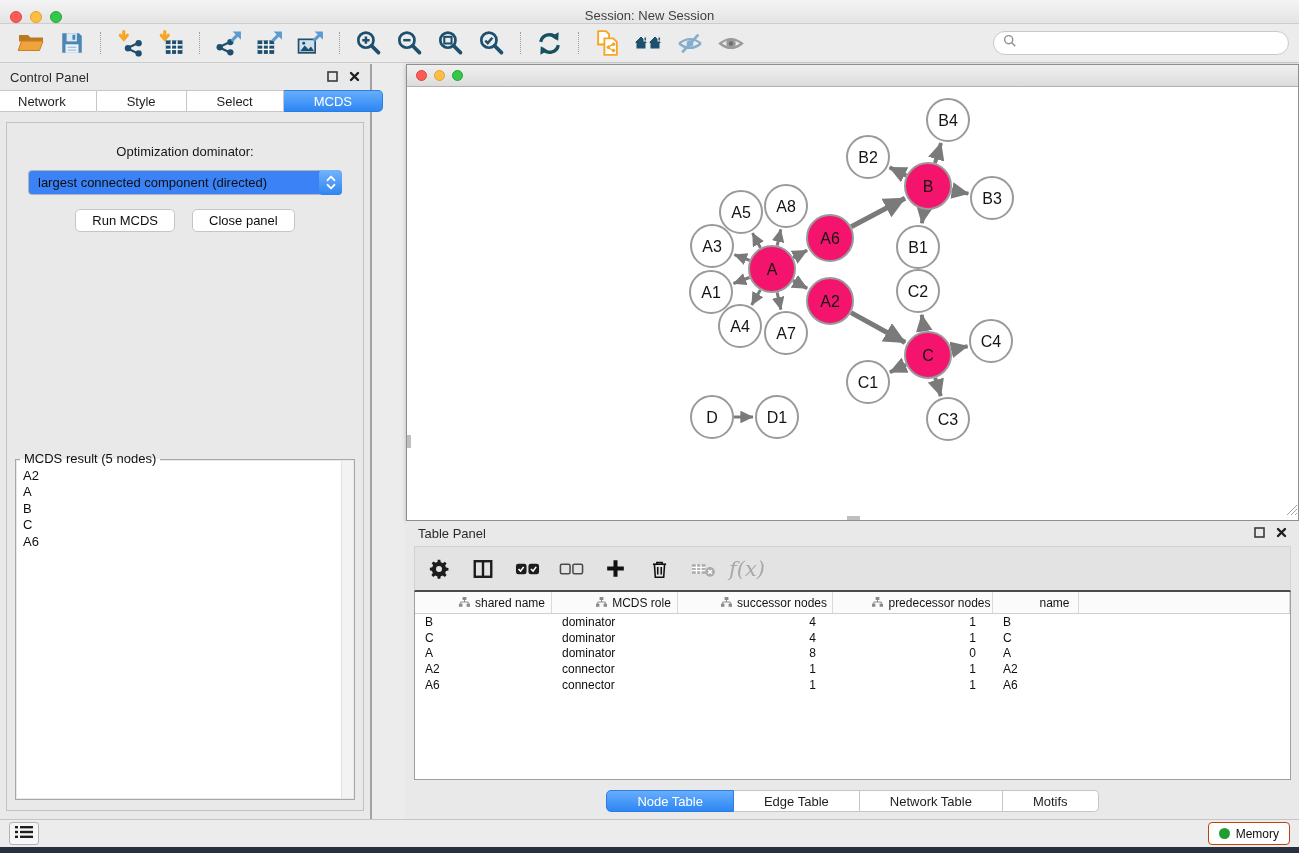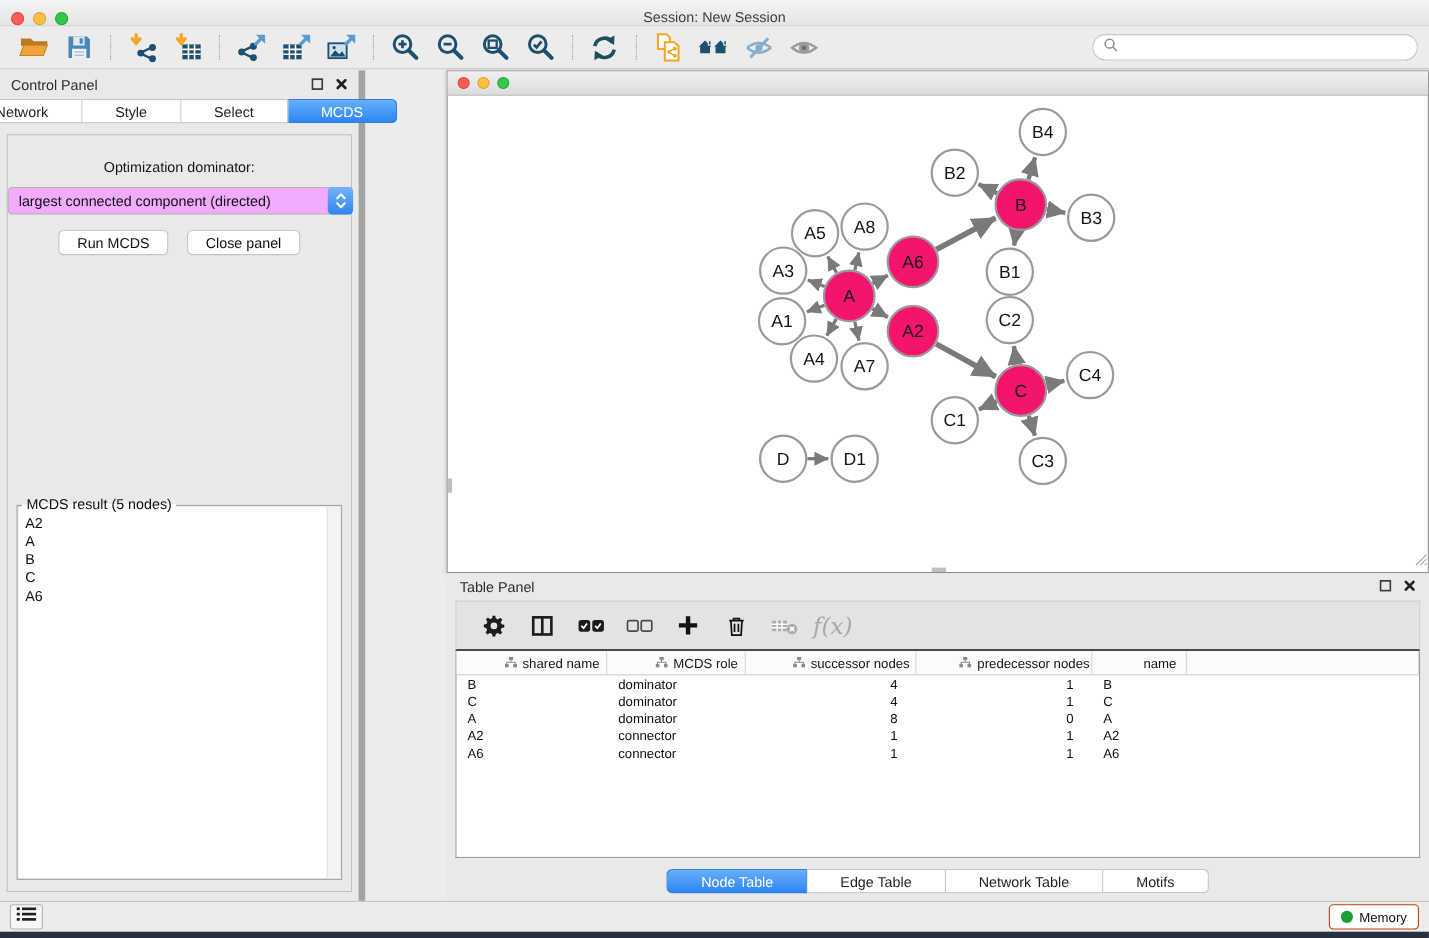--- a/index.html
+++ b/index.html
@@ -24,35 +24,35 @@
   .tool-icon { width:31px; height:30px; margin:0 5px; display:flex; align-items:center; justify-content:center; }
   .tb-sep { align-self:stretch; margin:4px 8px; border-left:1px dotted #9f9f9f; }
   .search-box { margin-left:auto; width:296px; height:24px; background:#fff;
     border:1px solid #c9c9c9; border-radius:12px; display:flex; align-items:center;
     padding:0 9px; gap:5px; }
   .search-box input { border:none; outline:none; flex:1; font-size:13px; background:transparent;
     font-family:"Liberation Sans", sans-serif; }
   
   .main { position:absolute; top:64px; bottom:34px; left:0; right:0; }
   
-  .control-panel { position:absolute; left:0; top:0; bottom:0; width:332px;
-    background:#e9e9e9; border-right:6px solid #a3a3a3; }
+  .control-panel { position:absolute; left:0; top:0; bottom:0; width:372px;
+    background:#e9e9e9; border-right:2px solid #a3a3a3; }
   .panel-header { height:26px; display:flex; align-items:center; padding:0 10px;
     font-size:13px; color:#2b2b2b; }
   .ph-icons { margin-left:auto; display:flex; gap:11px; align-items:center; }
   .tabs-row { display:flex; justify-content:center; height:22px; }
   .tab { font-size:13px; padding:2px 30px; background:#fff; border:1px solid #c6c6c6;
     border-left:none; color:#1e1e1e; line-height:17px; white-space:nowrap; }
   .tab:first-child { border-left:1px solid #c6c6c6; border-radius:5px 0 0 5px; }
   .tab:last-child { border-radius:0 5px 5px 0; }
   .tab.selected { background:linear-gradient(#67aefb,#2d86f4); border-color:#2d7ce0; color:#fff; }
   .cp-content { position:absolute; top:58px; left:6px; right:6px; bottom:8px;
     border:1px solid #c1c1c1; background:#e9e9e9; }
   .opt-label { text-align:center; margin-top:21px; font-size:13px; color:#161616; }
-  .select { margin:11px auto 0; width:314px; height:25px; background:#f0abfc;
+  .select { margin:11px auto 0; width:314px; height:25px; background:#3b82f6;
     border:1px solid #b3b3b3; border-radius:4px; display:flex; align-items:center;
     position:relative; font-size:13px; padding-left:9px; color:#0e0e0e; }
   .stepper { position:absolute; right:-1px; top:-1px; bottom:-1px; width:23px;
     background:linear-gradient(#74b3fb,#2e85f2); border-radius:4px;
     display:flex; align-items:center; justify-content:center; }
   .btn-row { display:flex; justify-content:center; gap:17px; margin-top:14px; }
   .button { font-size:13px; background:#fff; border:1px solid #c5c5c5; border-radius:5px;
     padding:3px 16px; color:#0e0e0e; }
   .result-box { position:absolute; top:336px; left:8px; right:8px; bottom:10px;
     border:1px solid #a7a7a7; }
@@ -73,21 +73,21 @@
   .net-title { position:absolute; left:0; right:0; text-align:center; font-size:12px; color:#2e2e2e; }
   .net-canvas { position:absolute; top:22px; left:0; right:0; bottom:0; }
   svg.graph { width:100%; height:100%; display:block; }
   .grip { position:absolute; right:1px; bottom:1px; }
   .vnub { position:absolute; left:0; top:348px; width:4px; height:13px; background:#bfbfbf; }
   .hnub { position:absolute; bottom:0; left:440px; width:13px; height:4px; background:#bfbfbf; }
   
   .table-panel { position:absolute; top:457px; left:0; right:0; bottom:0; background:#e9e9e9; }
   .tp-header { height:25px; display:flex; align-items:center; padding:0 12px; font-size:13px; color:#2b2b2b; }
   .tp-toolbar { margin:0 8px; height:46px; background:#e3e3e3; border:1px solid #d2d2d2;
-    border-bottom:2px solid #4a4a4a; display:flex; align-items:center; padding-left:12px; }
+    border-bottom:2px solid #4a4a4a; display:flex; align-items:center; padding-left:2px; }
   .tp-tool { width:44px; display:flex; justify-content:center; align-items:center; }
   .fx { font-family:"DejaVu Serif", serif; font-style:italic; font-size:21px; color:#a8a8a8; }
   .tp-table { margin:0 8px; background:#fff; border:1px solid #9e9e9e; border-top:none;
     height:188px; overflow:hidden; }
   .tbl-header { display:grid; grid-template-columns:137px 126px 155px 160px 86px 1fr;
     height:22px; background:#fbfbfb; border-bottom:1px solid #cfcfcf; }
   .hcell { display:flex; align-items:center; justify-content:center; gap:5px;
     font-size:12px; color:#141414; border-right:1px solid #dadada;padding-left:38px; }
   .tbl-row { display:grid; grid-template-columns:137px 126px 155px 160px 86px 1fr;
     height:15.8px; font-size:12px; color:#0e0e0e; }

